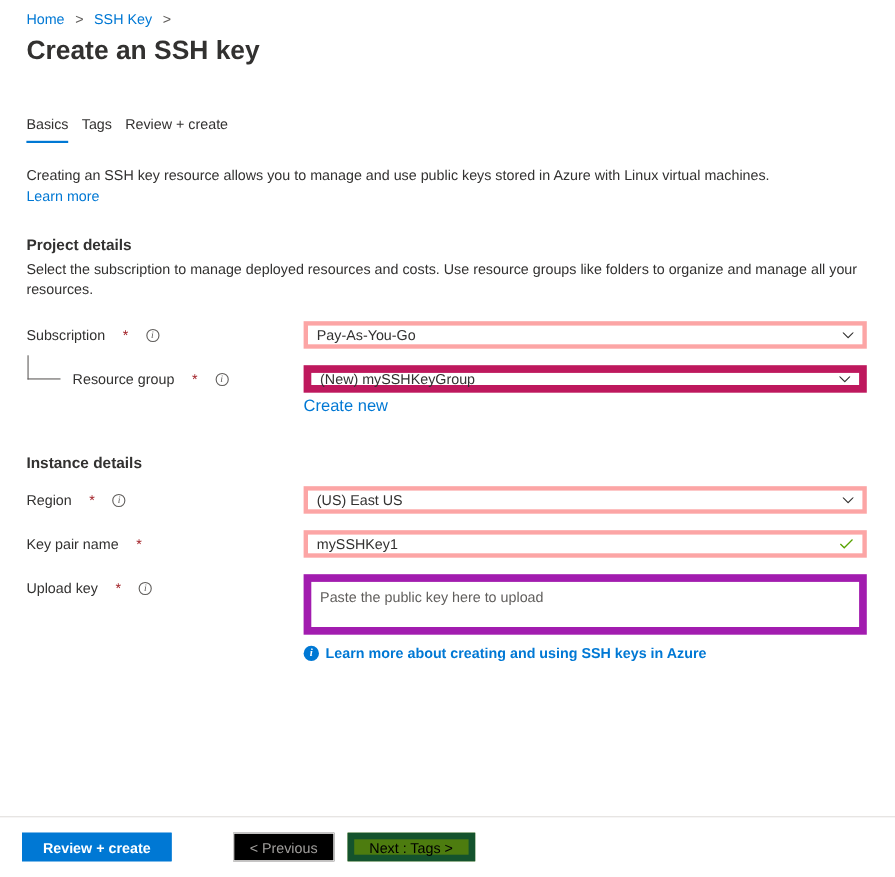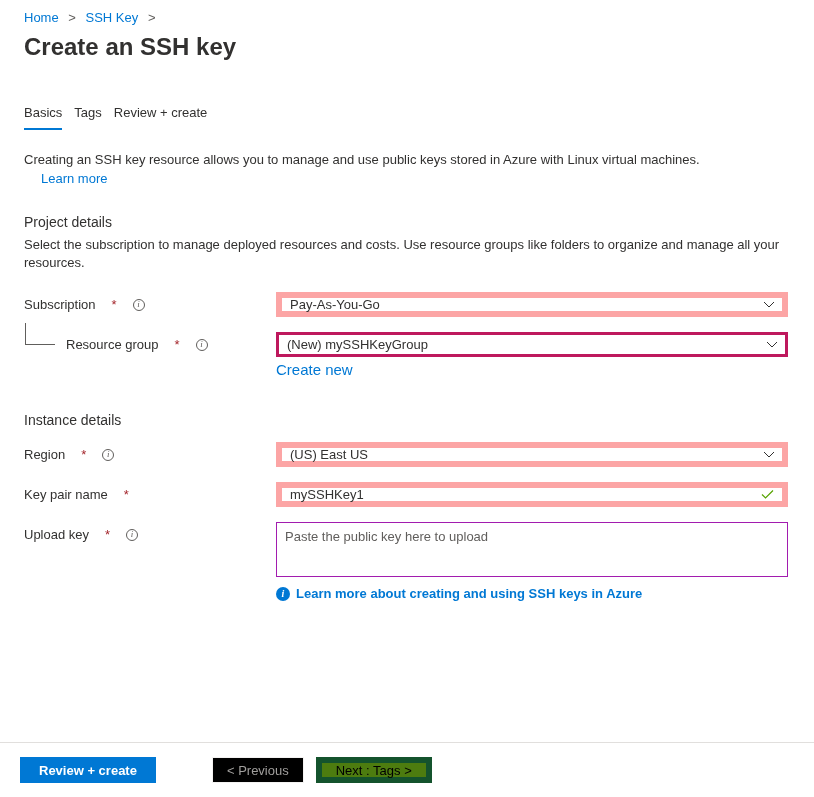--- a/index.html
+++ b/index.html
@@ -39,23 +39,23 @@
     .tab.active {
       border-bottom: 2px solid #0078d4;
       font-weight: 400;
       color: #323130;
     }
     .content {
       padding: 20px 26px 0 24px;
     }
     .intro { font-size: 13px; line-height: 18px; margin-bottom: 2px; }
     .link { color: #0078d4; cursor: pointer; text-decoration: none; }
-    .link-inline { margin-left: 17px; }
+    .link-inline { margin-left: 0; }
     .section-h {
-      font-weight: 400;
+      font-weight: 700;
       font-size: 14px;
       margin-top: 28px;
       margin-bottom: 6px;
     }
     .section-p { font-size: 13px; color: #323130; line-height: 18px; }
     .form { margin-top: 20px; }
     .field-row {
       display: flex;
       align-items: flex-start;
       min-height: 30px;
@@ -99,47 +99,47 @@
       display: inline-flex; align-items: center; justify-content: center;
       font-size: 10px; font-style: italic; font-family: Georgia, serif;
       margin-right: 6px;
       flex-shrink: 0;
       line-height: 1;
     }
     .control-col { flex: 1; }
     .select-box, .input-box {
       width: 100%;
       height: 25px;
-      border: 3px solid #be185d;
+      border: 7px solid #be185d;
       background: #fff;
       display: flex;
       align-items: center;
       padding: 0 8px;
       font-size: 13px;
       cursor: pointer;
       position: relative;
     }
     .select-box.purple, .input-box.purple {
-      border: 6px solid #fca5a5;
+      border: 4px solid #fca5a5;
     }
     .chevron-down {
       position: absolute;
       right: 8px; top: 50%;
       transform: translateY(-50%);
       width: 10px; height: 6px;
     }
     .chevron-down svg { display: block; }
     .checkmark {
       position: absolute; right: 8px; top: 50%;
       transform: translateY(-50%);
     }
     .textarea-box {
       width: 100%;
       height: 55px;
-      border: 1px solid #a21caf;
+      border: 7px solid #a21caf;
       padding: 6px 8px;
       font-size: 13px;
       font-family: inherit;
       resize: none;
     }
     .textarea-box::placeholder { color: #605e5c; }
     .below-control { margin-top: 4px; font-size: 15px; }
     .upload-help {
       display: flex; align-items: center;
       margin-top: 6px;

